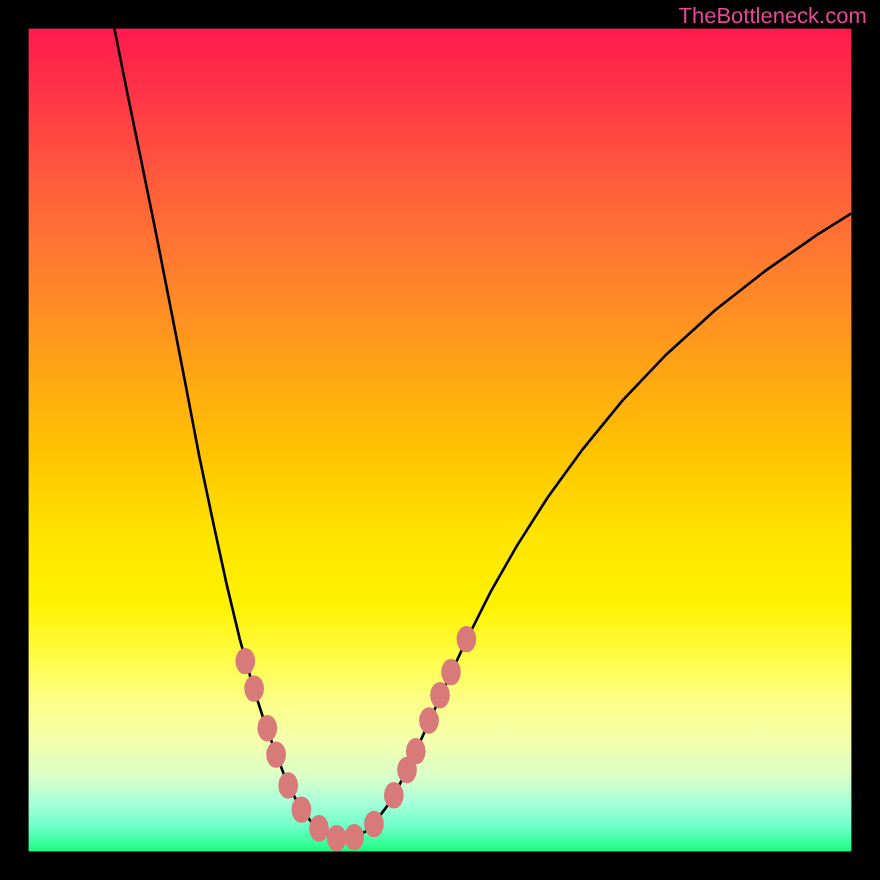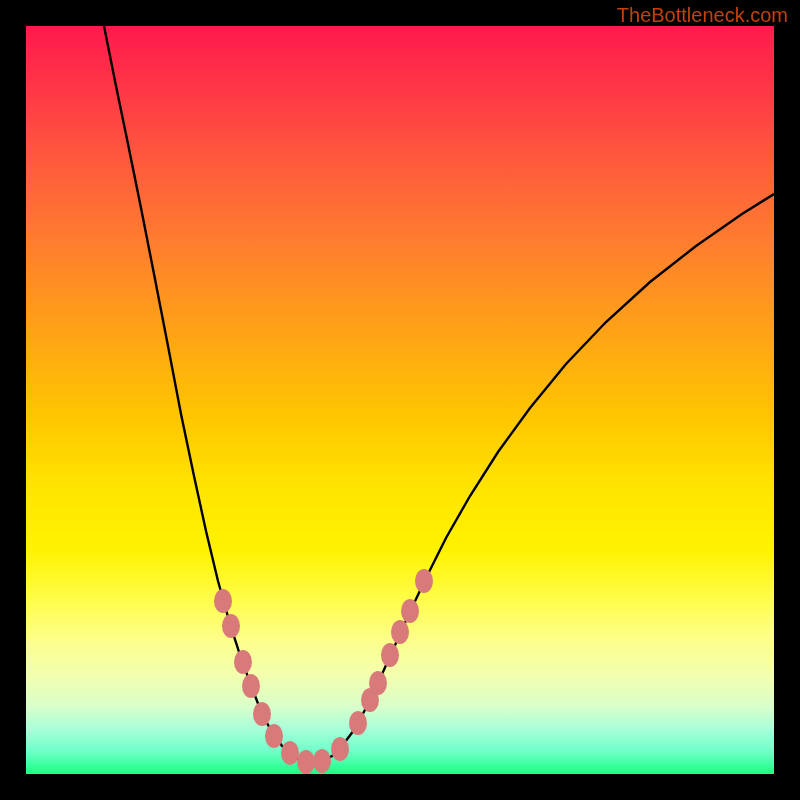--- a/index.html
+++ b/index.html
@@ -8,21 +8,21 @@
     height: 800px;
     background: #000;
     position: relative;
     overflow: hidden;
     font-family: Arial, sans-serif;
   }
   .watermark {
     position: absolute;
     top: 4px;
     right: 12px;
-    color: #c2410c;
+    color: #ec4899;
     font-size: 20px;
     font-weight: 500;
     z-index: 10;
   }
   .plot-area {
     position: absolute;
     top: 26px;
     left: 26px;
     width: 748px;
     height: 748px;

